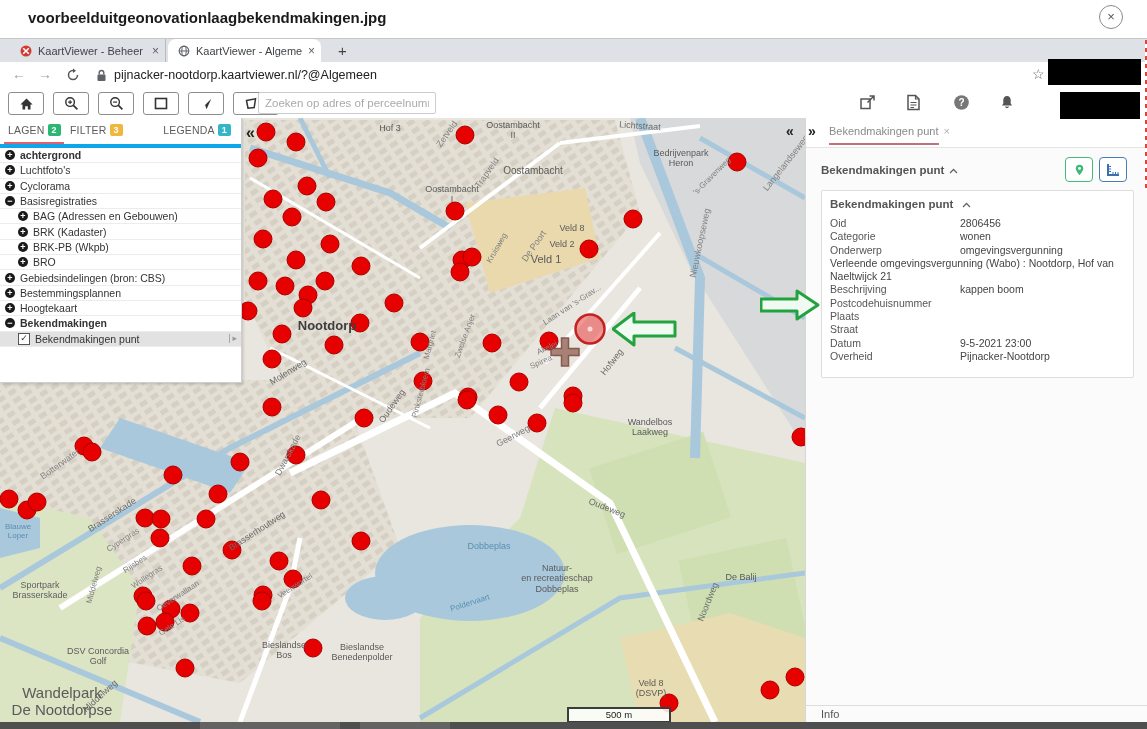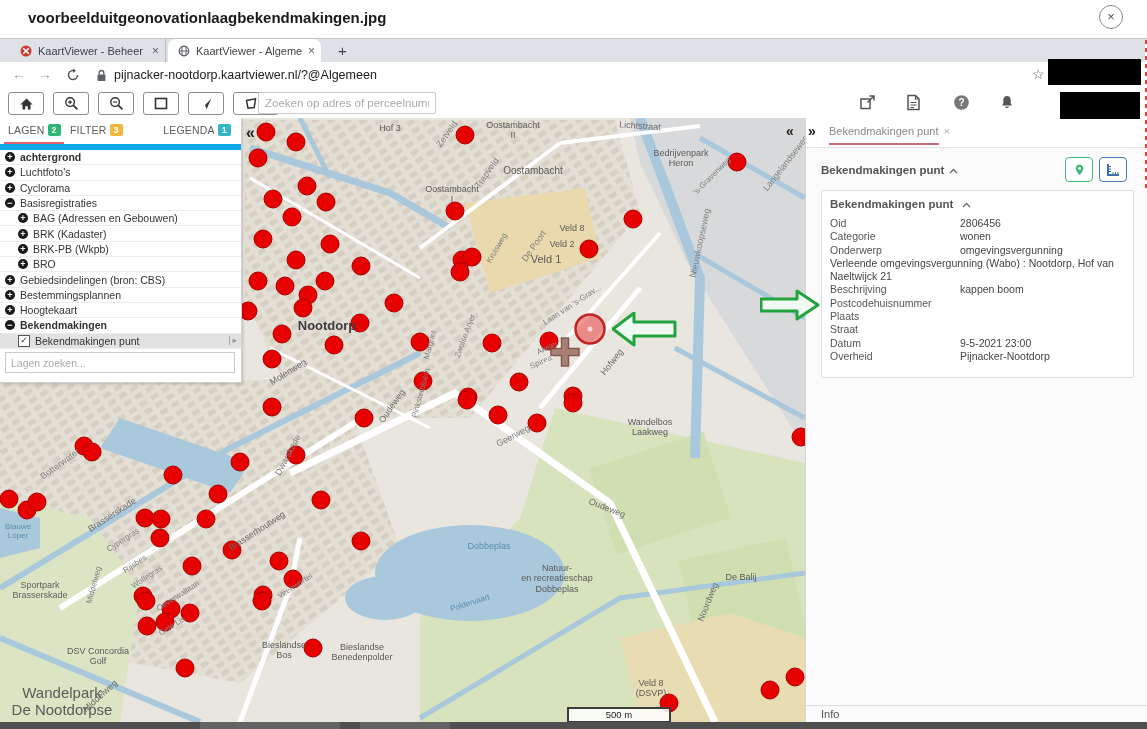--- a/index.html
+++ b/index.html
@@ -42,21 +42,21 @@
   
   .main{position:absolute;left:0;top:118px;width:1147px;height:604px;}
   .map{position:absolute;left:0;top:0;width:805px;height:604px;overflow:hidden;background:#e9e6df;cursor:grab;}
   .map svg.base{position:absolute;left:0;top:0;}
   .map-label{position:absolute;white-space:pre-line;text-align:center;line-height:1.15;pointer-events:none;z-index:5;}
   .scalebar{position:absolute;left:567px;top:589px;width:100px;height:12px;background:rgba(255,255,255,.85);
     border:2px solid #3c3c3c;font-size:9.5px;color:#222;text-align:center;line-height:12px;z-index:6;}
   
   .sidebar{position:absolute;left:0;top:0;width:241px;height:264px;background:#fff;z-index:20;
     border-right:1px solid #cfcfcf;border-bottom:1px solid #cfcfcf;box-shadow:1px 1px 3px rgba(0,0,0,.18);}
-  .sidebar-tabs{position:relative;height:26px;border-bottom:6px solid #0ea5e9;}
+  .sidebar-tabs{position:relative;height:26px;border-bottom:4px solid #0ea5e9;}
   .s-tab{position:absolute;top:6px;font-size:10.5px;color:#5c5c5c;letter-spacing:.2px;cursor:pointer;}
   .s-badge{display:inline-block;margin-left:3px;padding:1px 4px;border-radius:2px;color:#fff;font-size:9px;font-weight:bold;vertical-align:1px;}
   .s-underline{position:absolute;left:4px;bottom:0;width:60px;height:2.5px;background:#e4606d;}
   .layer-row{display:flex;align-items:center;height:14.3px;padding:0 4px 0 5px;border-bottom:1px solid #ececec;
     font-size:10.5px;color:#333;cursor:pointer;}
   .layer-row.indent{padding-left:18px;}
   .layer-row.bold .ll{font-weight:bold;}
   .layer-row.selected{background:#e2e2e2;}
   .tg{display:inline-flex;width:10px;height:10px;border-radius:50%;background:#191919;color:#fff;font-size:9px;
     line-height:10px;justify-content:center;align-items:center;margin-right:5px;font-weight:bold;flex-shrink:0;}
@@ -474,21 +474,20 @@
           <div class="layer-row bold">
             <span class="tg">−</span>
             <span class="ll">Bekendmakingen</span>
           </div>
           <div class="layer-row indent selected">
             <span class="cb">✓</span>
             <span class="ll">Bekendmakingen punt</span>
             <span class="layer-arrow">▸</span>
           </div>
         </div>
-      <input class="sidebar-search" value="" placeholder="Lagen zoeken..." style="">
     </div>
     <span class="collapse-left">«</span>
   </div>
 
   <div class="panel">
     <div class="panel-tabs">
       <span class="panel-tab">
         <span>Bekendmakingen punt</span><span class="t-close">×</span>
       </span>
       <span class="panel-underline"></span>

